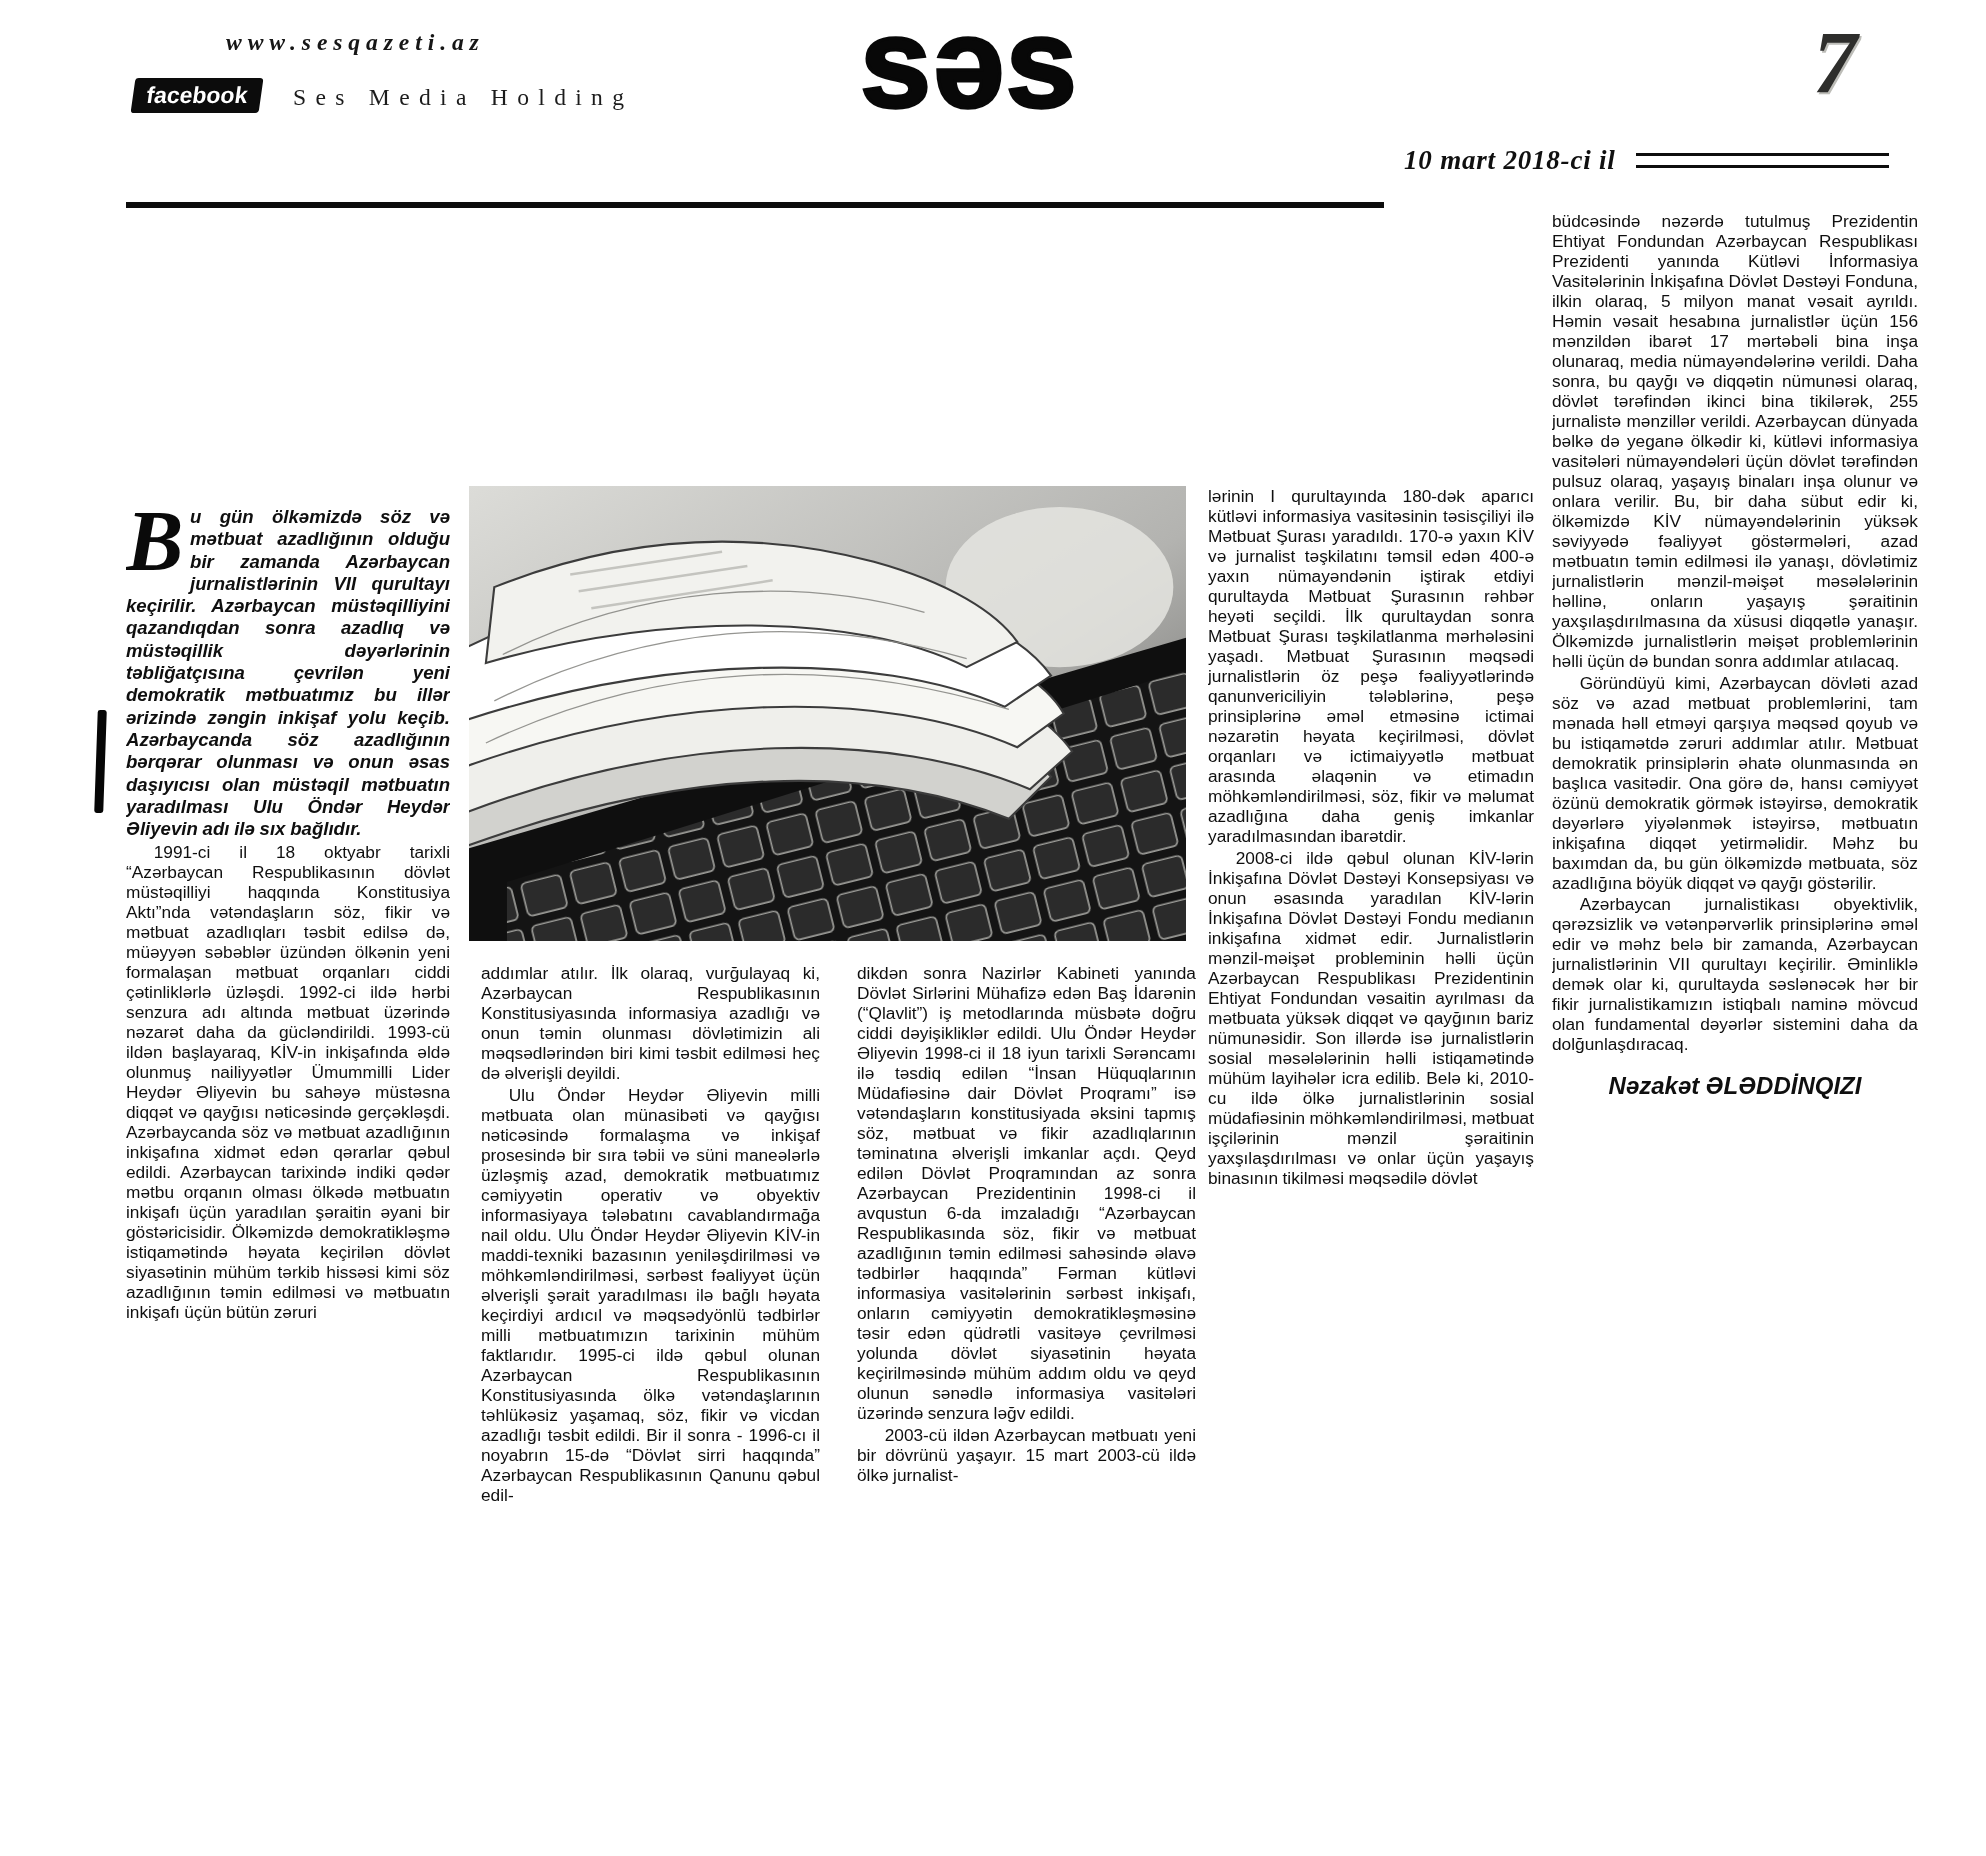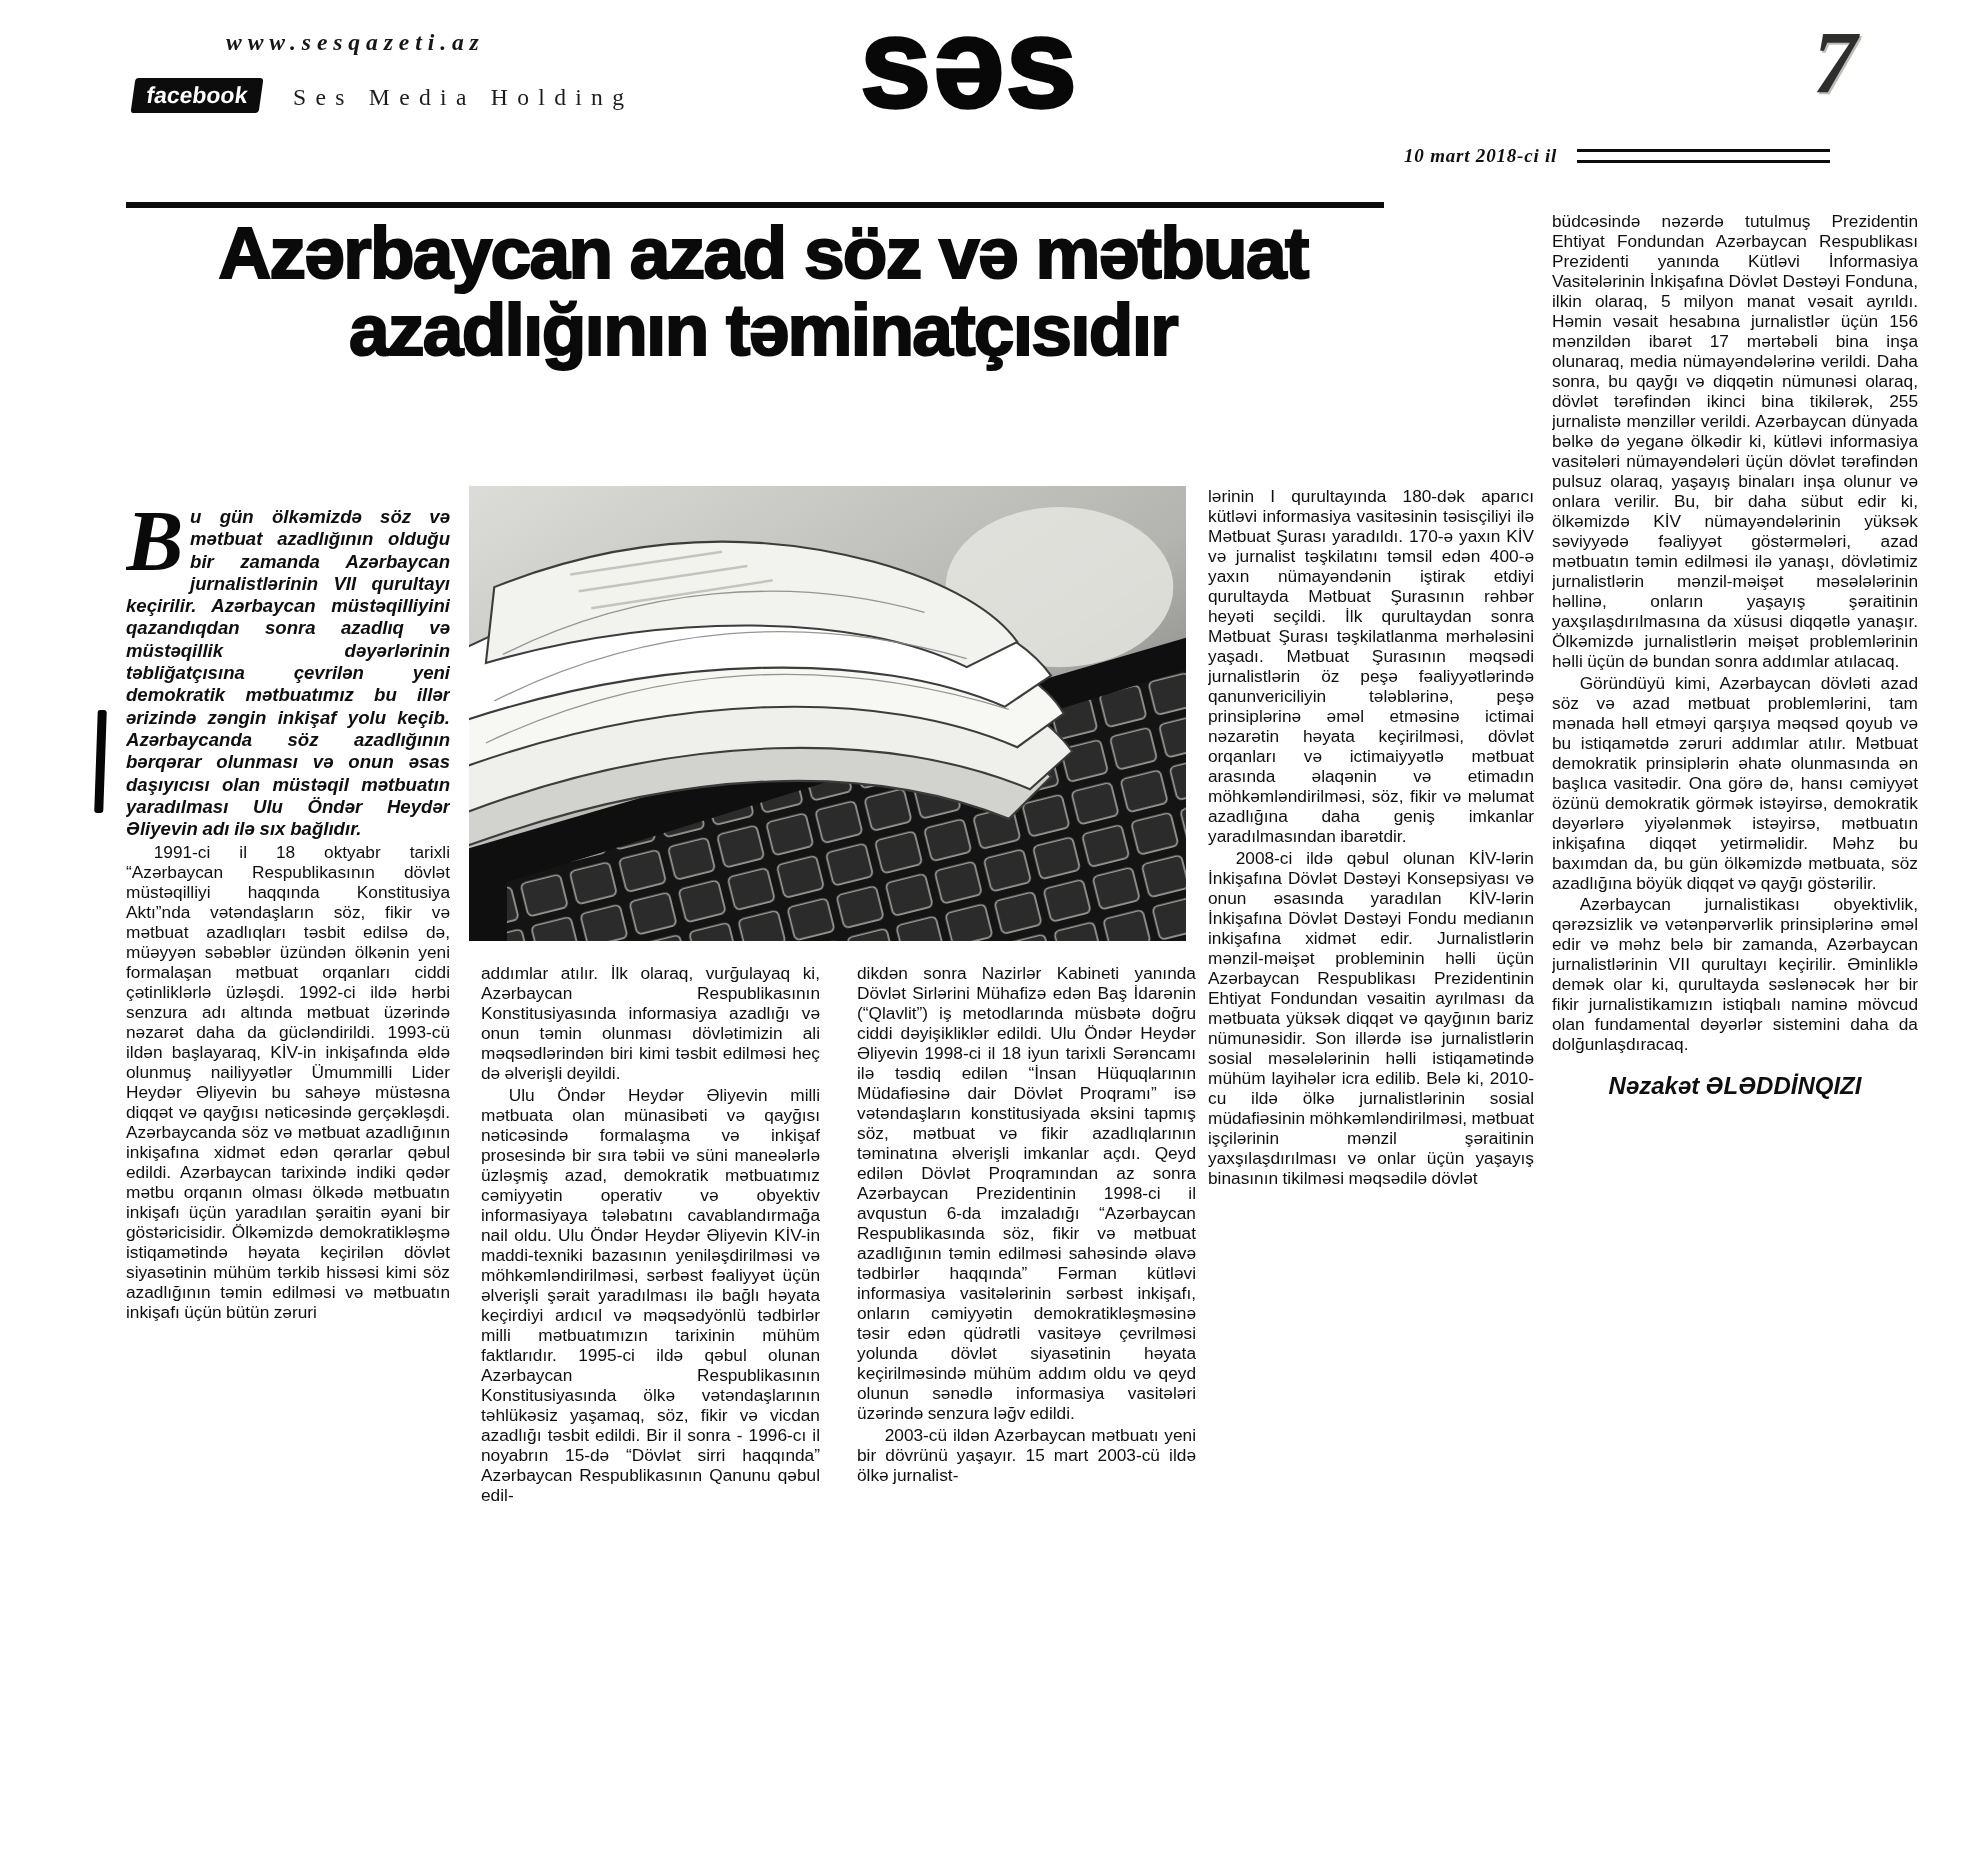--- a/index.html
+++ b/index.html
@@ -41,21 +41,21 @@
     position: absolute; left: 1813px; top: 11.8px;
     font-family: "Liberation Serif", serif;
     font-style: italic; font-weight: bold;
     font-size: 88px; color: #2e2e2c;
     text-shadow: 1.7px 1.7px 0 #bdbdb8;
   }
   .date-row { position: absolute; left: 1404px; top: 145px; }
   .issue-date {
     font-family: "Liberation Serif", serif;
     font-style: italic; font-weight: bold;
-    font-size: 19px; letter-spacing: 0.8px; color: #101010;
+    font-size: 27px; letter-spacing: 0.8px; color: #101010;
     vertical-align: middle;
   }
   .date-rule {
     display: inline-block; vertical-align: middle;
     width: 253px; height: 8.4px; margin-left: 20px;
     border-top: 3.4px solid #0d0d0d; border-bottom: 3.4px solid #0d0d0d;
   }
   .masthead-rule {
     position: absolute; left: 126px; top: 202px;
     width: 1258px; height: 5.9px; background: #0c0c0c;
@@ -132,24 +132,20 @@
   <span class="fb-badge">facebook</span>
   <div class="holding">Ses Media Holding</div>
   <div class="paper-logo">səs</div>
   <div class="page-number">7</div>
   <div class="date-row">
     <span class="issue-date">10 mart 2018-ci il</span><span class="date-rule"></span>
   </div>
   <div class="masthead-rule"></div>
   <div class="scan-artifact"></div>
 
-  <h1 class="headline">
-    <span>Azərbaycan azad söz və mətbuat</span>
-    <span>azadlığının təminatçısıdır</span>
-  </h1>
 
   <figure class="photo" style="margin:0" aria-label="Folded newspapers lying on a computer keyboard">
     <svg viewBox="0 0 850 540" preserveAspectRatio="none">
       <defs>
         <linearGradient id="bgG" x1="0" y1="0" x2="1" y2="1">
           <stop offset="0" stop-color="#dcdcd8"></stop>
           <stop offset="0.55" stop-color="#b3b3b0"></stop>
           <stop offset="1" stop-color="#585856"></stop>
         </linearGradient>
         <pattern id="keys" width="60" height="52" patternUnits="userSpaceOnUse" patternTransform="rotate(-14)">

